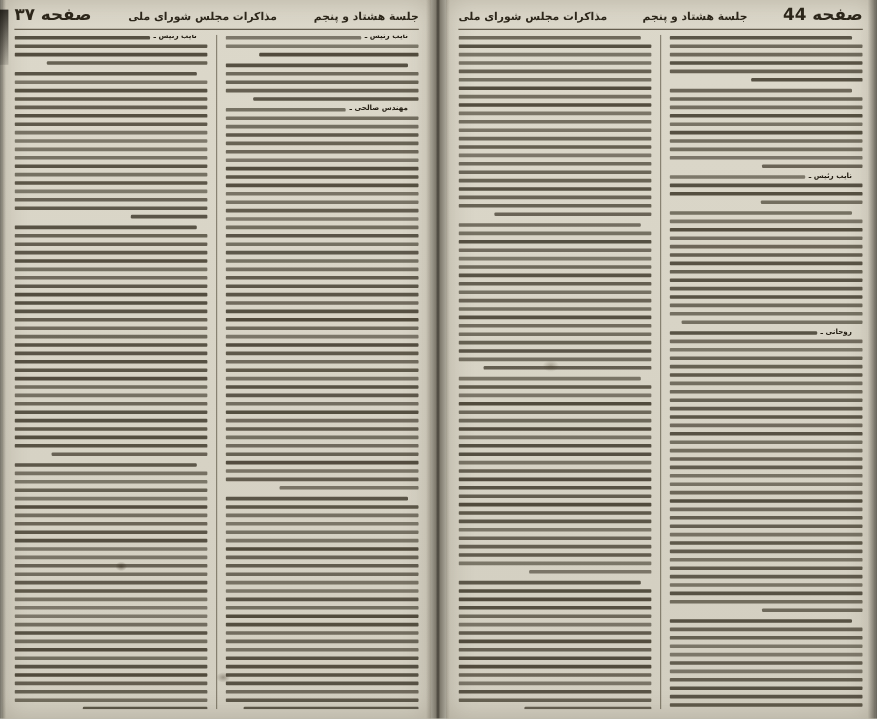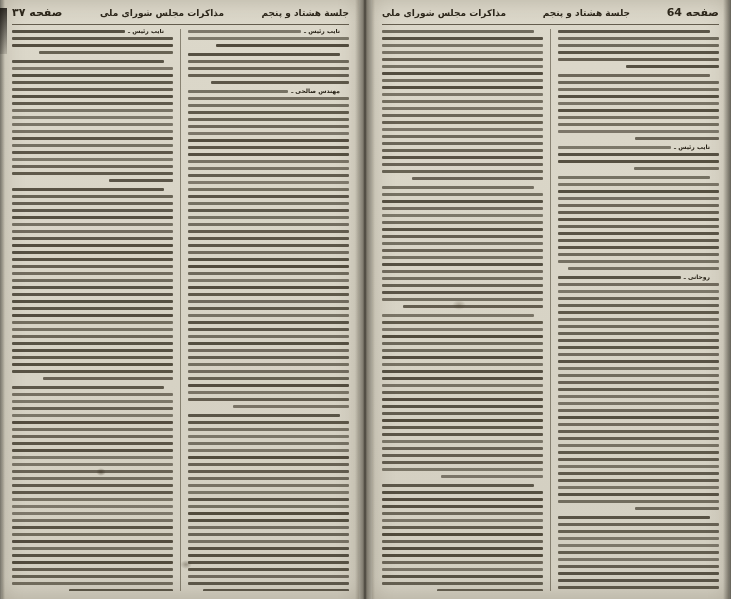--- a/index.html
+++ b/index.html
@@ -27,21 +27,21 @@
   }
   .edge-left{
     position:absolute;left:0;top:0;width:5px;height:100%;z-index:6;
     background:linear-gradient(270deg,rgba(0,0,0,0),rgba(20,17,10,.45));
   }
   .pheader{
     display:flex;justify-content:space-between;align-items:baseline;
     direction:ltr;height:14px;
     color:#2c261a;font-weight:bold;font-size:9px;line-height:12px;
   }
-  .pheader .hnum{font-size:11px;}
+  .pheader .hnum{font-size:14px;}
   .hrule{border:0;border-top:1px solid rgba(60,52,36,.75);margin:3px 0 4px 0;}
   .cols{display:flex;direction:rtl;height:562px;overflow:hidden;}
   .col{flex:1;overflow:hidden;direction:rtl;}
   .vrule{width:1px;background:rgba(70,62,44,.55);margin:0 7px;}
   .tl{display:flex;align-items:center;height:4px;margin:0 0 3px 0;direction:rtl;}
   .tl .strip{flex:1;height:3px;background:#423c2e;border-radius:1px;}
   .tl.first{padding-right:9px;}
   .pgap{height:2px;}
   .spk{
     font-weight:bold;font-size:6px;line-height:4px;color:#231d12;
@@ -561,21 +561,21 @@
             <span class="strip" style="opacity: 0.83;"></span>
           </div>
         </div>
     </div>
   </div>
 
   <div class="page page-right">
     <div class="pheader">
       <span>مذاکرات مجلس شورای ملی</span>
       <span>جلسة هشتاد و پنجم</span>
-      <span class="hnum">صفحه 64</span>
+      <span class="hnum">صفحه 44</span>
     </div>
     <hr class="hrule">
     <div class="cols" dir="rtl">
       <div class="col">
           <div class="tl first">
             <span class="strip" style="opacity: 0.84;"></span>
           </div>
           <div class="tl">
             <span class="strip" style="opacity: 0.71;"></span>
           </div>

